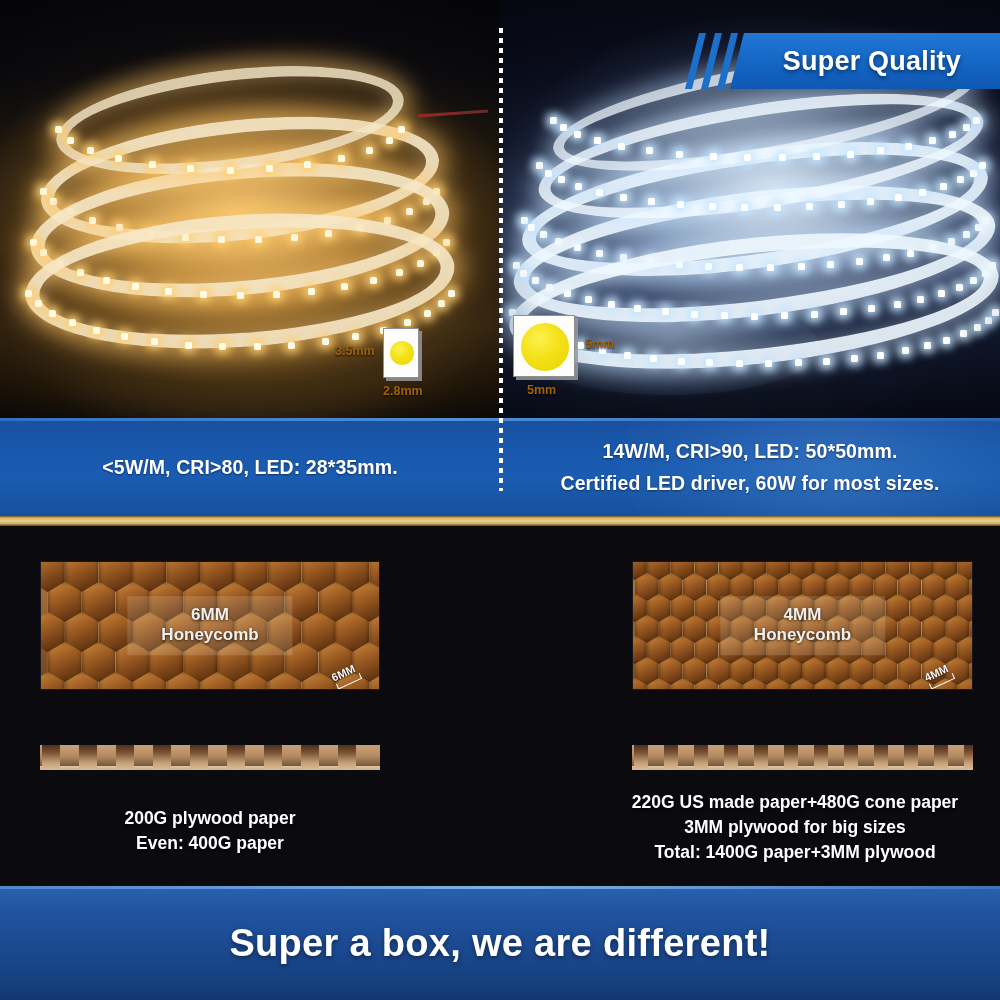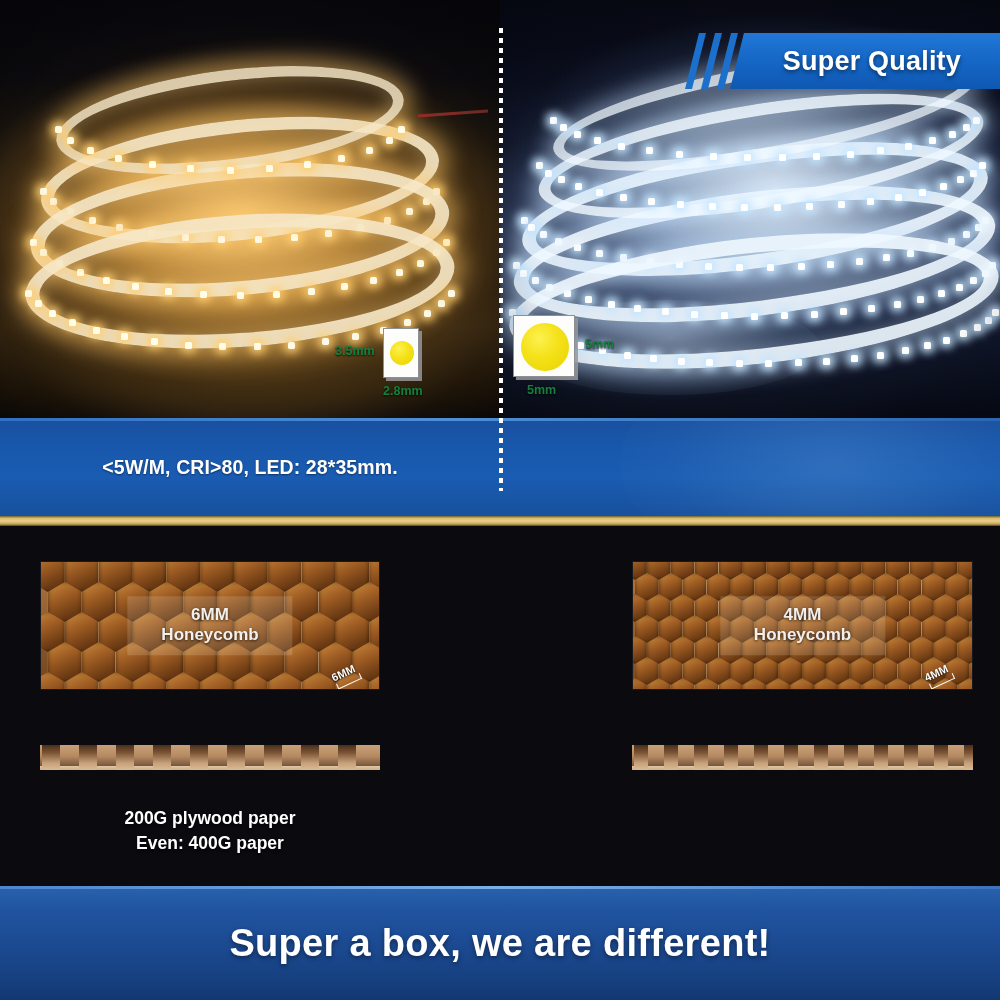--- a/index.html
+++ b/index.html
@@ -106,21 +106,21 @@
   }
   .chip-2835 .chip-body { width: 36px; height: 50px; }
   .chip-5050 .chip-body { width: 62px; height: 62px; }
   .chip-phosphor {
     position: absolute; border-radius: 50%;
     background: radial-gradient(circle at 38% 32%, #fdf14f 0%, #f4e118 45%, #e8d200 100%);
   }
   .chip-2835 .chip-phosphor { left: 6px; top: 12px; width: 24px; height: 24px; }
   .chip-5050 .chip-phosphor { left: 7px; top: 7px; width: 48px; height: 48px; }
   .chip-lbl {
-    position: absolute; color: #15803d; font-size: 12.5px; font-weight: bold;
+    position: absolute; color: #a16207; font-size: 12.5px; font-weight: bold;
     text-shadow: 0 1px 2px rgba(0,0,0,0.9); white-space: nowrap;
   }
   .chip-2835 .lbl-h { left: -48px; top: 16px; }
   .chip-2835 .lbl-w { left: 0px; top: 56px; }
   .chip-5050 .lbl-h { left: 72px; top: 22px; }
   .chip-5050 .lbl-w { left: 14px; top: 68px; }
 
   
   .wire {
     position: absolute; left: 418px; top: 112px; width: 70px; height: 3px;
@@ -486,20 +486,24 @@
       <div class="chip-lbl lbl-w">5mm</div>
     </div>
   </div>
 
   <div class="dotted-divider"></div>
 
   <div class="spec-top-rule"></div>
   <div class="spec-band">
     <div class="spec-col left">
       <div class="spec-line">&lt;5W/M, CRI&gt;80, LED: 28*35mm.</div>
+    </div>
+    <div class="spec-col right">
+      <div class="spec-line">14W/M, CRI&gt;90, LED: 50*50mm.</div>
+      <div class="spec-line">Certified LED driver, 60W for most sizes.</div>
     </div>
   </div>
 
   <div class="gold-divider"></div>
 
 
   <div class="hc-panel hc-left">
     <div class="hc-tex"></div>
     <div class="hc-grid" id="hc-grid-left">
         <div class="hc-cell" style="left: 0px; top: 0px; width: 34px; height: 40px;"></div>
@@ -862,19 +866,24 @@
       <i style="left: 242px; width: 14.4px;"></i>
       <i style="left: 272px; width: 14.4px;"></i>
       <i style="left: 302px; width: 14.4px;"></i>
       <i style="left: 332px; width: 14.4px;"></i>
     </div>
 
   <div class="desc desc-left">
     <div>200G plywood paper</div>
     <div>Even: 400G paper</div>
   </div>
+  <div class="desc desc-right">
+    <div>220G US made paper+480G cone paper</div>
+    <div>3MM plywood for big sizes</div>
+    <div>Total: 1400G paper+3MM plywood</div>
+  </div>
 
   <div class="banner-rule"></div>
   <div class="banner">
     <div class="banner-text">Super a box, we are different!</div>
   </div>
 
 </div>
 
 </body></html>

